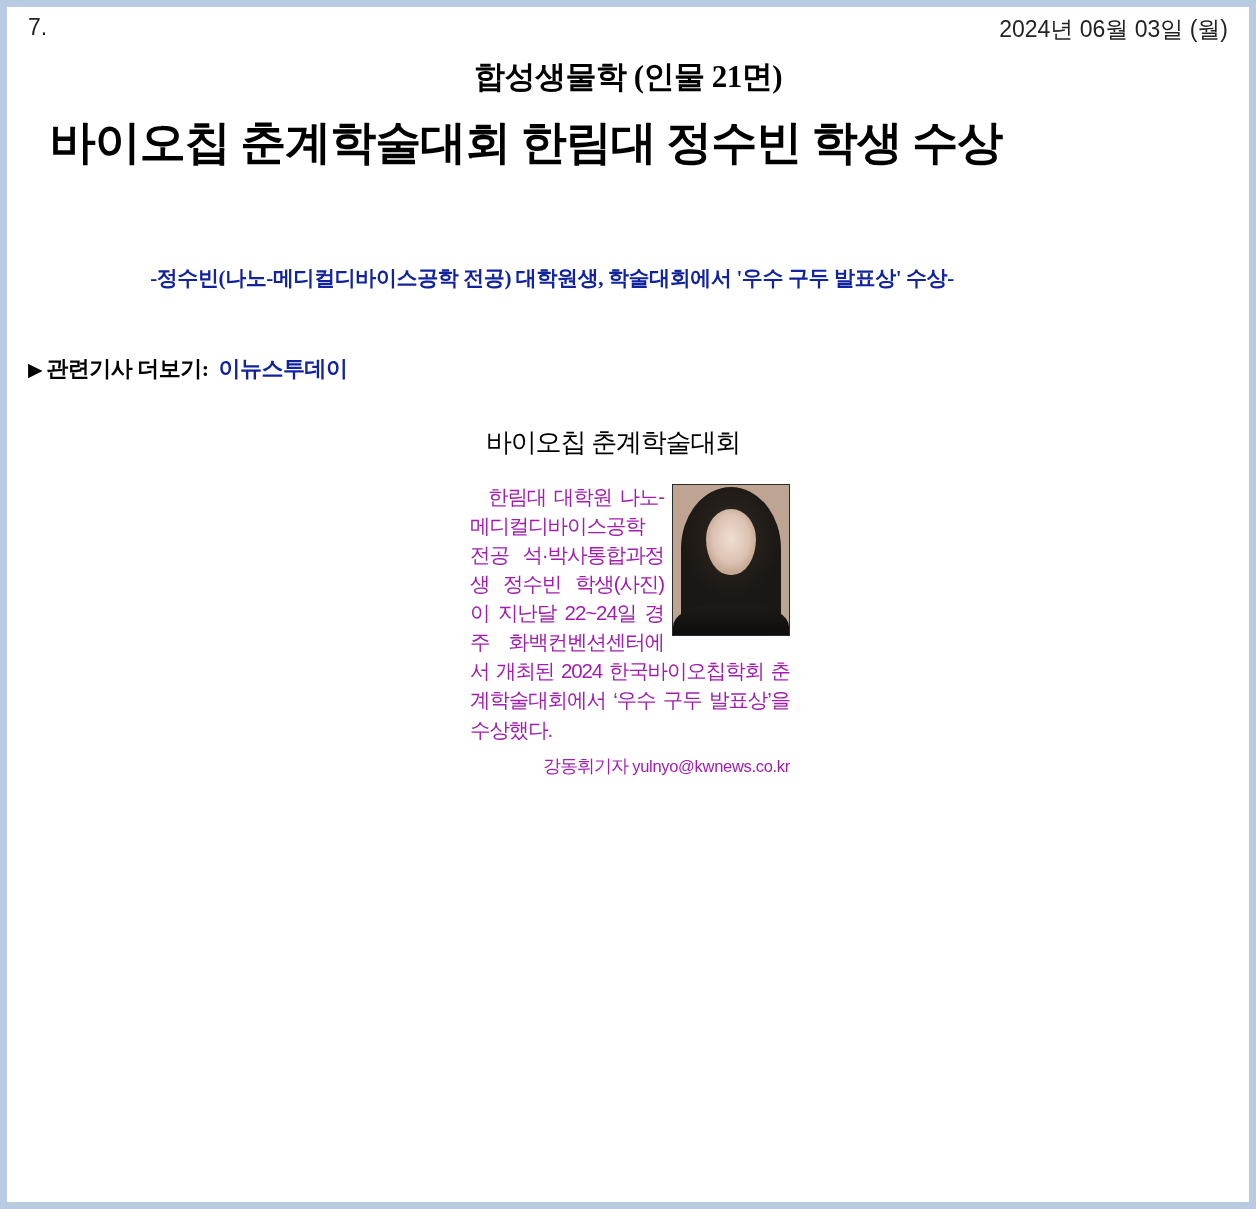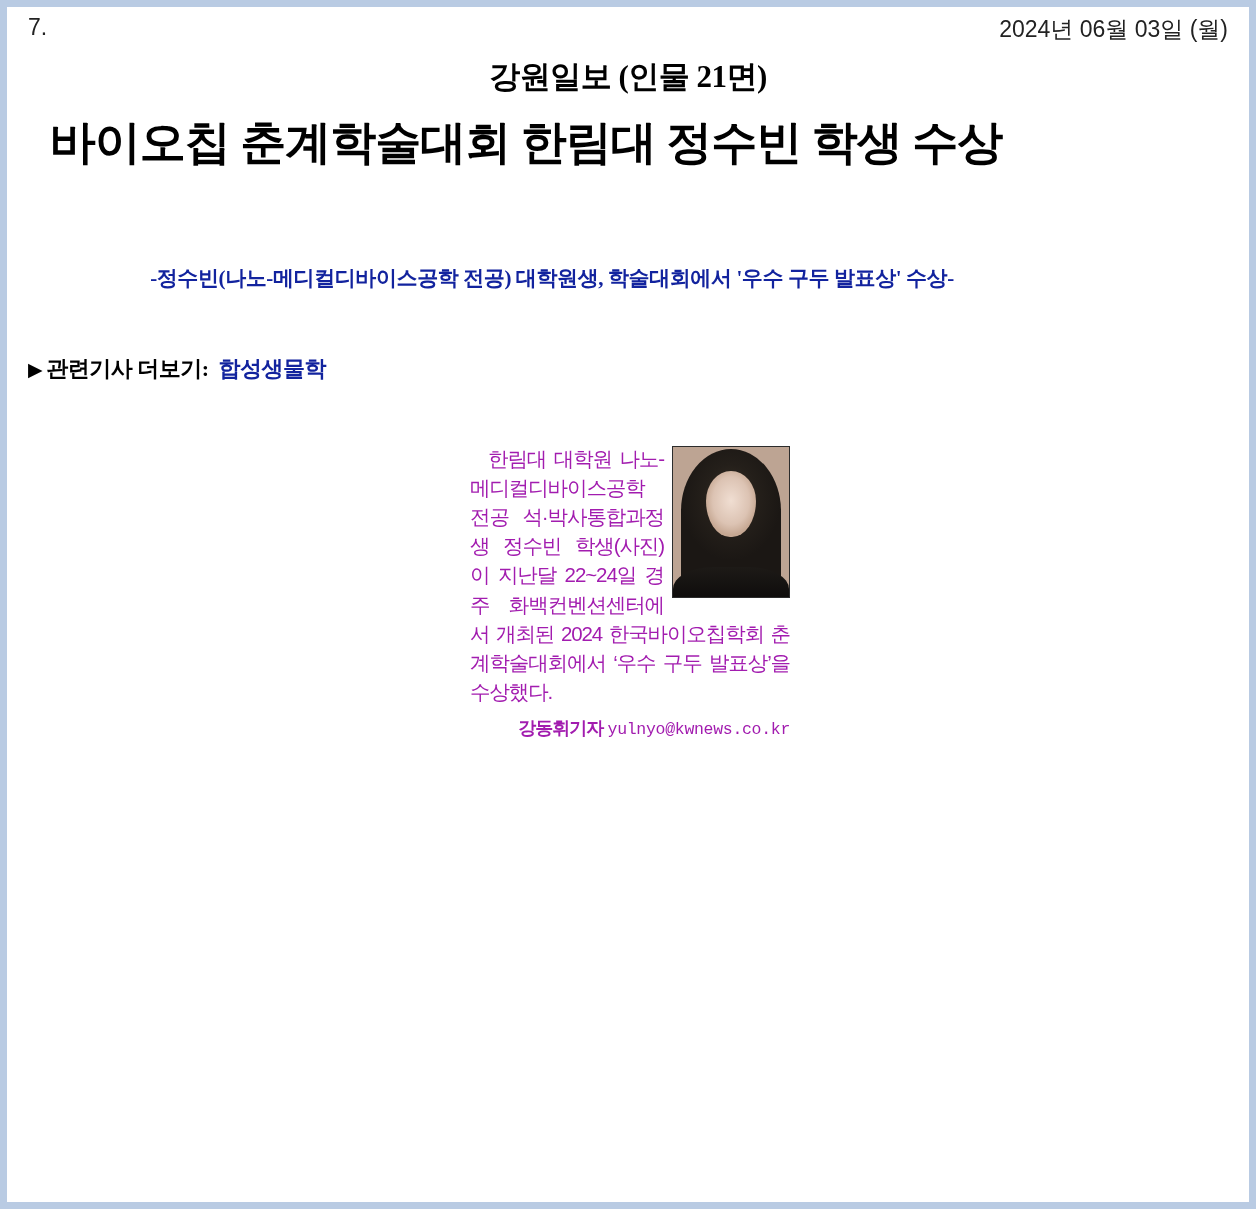--- a/index.html
+++ b/index.html
@@ -169,52 +169,53 @@
   .clip-para + .clip-para {
     margin-top: 0;
   }
   .byline {
     margin-top: 10px;
     text-align: right;
     font-size: 18px;
     letter-spacing: -0.8px;
   }
   .byline .reporter {
-    font-weight: bold;
+    font-weight: normal;
     letter-spacing: -1px;
   }
   .byline .email {
-    font-family: Liberation Mono, monospace;
+    font-family: Liberation Sans, sans-serif;
     font-size: 16.5px;
     letter-spacing: -0.3px;
   }
 </style>
 </head>
 <body>
 
 <div class="page-border"></div>
 
 <div class="header-row">
   <div class="slide-number">7.</div>
   <div class="date-label">2024년 06월 03일 (월)</div>
 </div>
 
-<div class="source-line">강원일보 (인물 21면)</div>
+<div class="source-line">합성생물학 (인물 21면)</div>
 
 <div class="main-title">바이오칩 춘계학술대회 한림대 정수빈 학생 수상</div>
 
 <div class="subtitle">-정수빈(나노-메디컬디바이스공학 전공) 대학원생, 학술대회에서 '우수 구두 발표상' 수상-</div>
 
 <div class="related-row">
   <span class="related-arrow">▶</span>
   <span>관련기사 더보기:</span>
-  <span class="related-link">합성생물학</span>
+  <span class="related-link">이뉴스투데이</span>
 </div>
 
 <div class="clipping">
+  <div class="clip-head">바이오칩 춘계학술대회</div>
 
   <div class="clip-body">
     <div class="portrait">
       <div class="shoulders"></div>
     </div>
     <p class="clip-para">한림대 대학원 나노-메디컬디바이스공학 전공 석·박사통합과정생 정수빈 학생(사진)이 지난달 22~24일 경주 화백컨벤션센터에서 개최된 2024 한국바이오칩학회 춘계학술대회에서 ‘우수 구두 발표상’을 수상했다.</p>
     <div class="byline">
       <span class="reporter">강동휘기자</span>
       <span class="email">yulnyo@kwnews.co.kr</span>
     </div>

